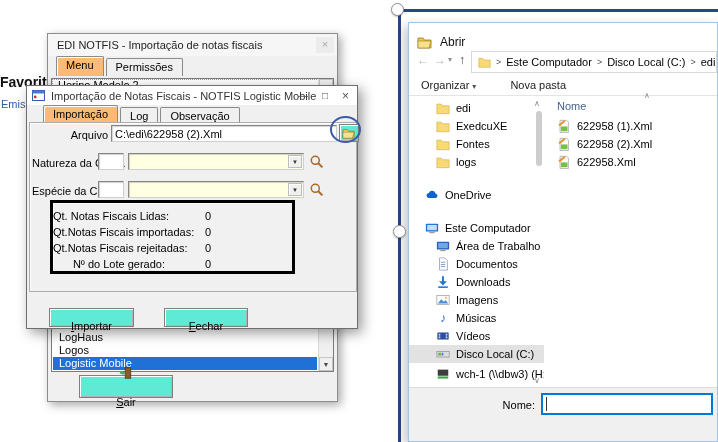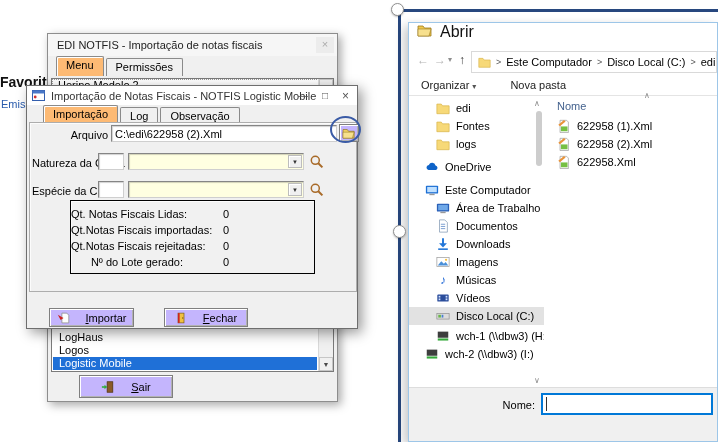--- a/index.html
+++ b/index.html
@@ -7,23 +7,23 @@
   .root { position:relative; width:718px; height:442px; overflow:hidden; background:#fff;
           font-family:"Liberation Sans","DejaVu Sans",sans-serif; font-size:11px; color:#000; }
   .abs { position:absolute; }
 
   
   .favorit { left:0; top:74px; font-size:14px; font-weight:bold; color:#111; z-index:0; white-space:nowrap; }
   .emiss   { left:1px; top:98px; color:#2a5cad; z-index:0; white-space:nowrap; }
 
   
   .win { position:absolute; background:#f0f0f0; border:1px solid #8d8d8d; box-shadow:3px 3px 9px rgba(0,0,0,.35); }
-  .btn95 { background:#c4b5fd; border:1px solid #7f7f7f;
+  .btn95 { background:#5eead4; border:1px solid #7f7f7f;
            box-shadow:inset 1px 1px 0 #ffffff, inset -1px -1px 0 #b2b2b2;
-           display:flex; align-items:center; justify-content:center; gap:16px; font-size:11px; color:#000; }
+           display:flex; align-items:center; justify-content:center; gap:16px; font-size:11px; color:#000;flex-direction:column; }
   .inp { background:#fff; border:1px solid #858585; border-right-color:#cfcfcf; border-bottom-color:#cfcfcf;
          box-shadow:inset 1px 1px 1px rgba(0,0,0,.18); font-size:11px; padding:1px 3px;
          font-family:"Liberation Sans","DejaVu Sans",sans-serif; }
   .tabs-row { display:flex; align-items:flex-end; padding-left:8px; }
   .ctab { border:1px solid #8a8a8a; border-bottom:none; border-radius:2px 2px 0 0; background:#f0f0f0;
           padding:2px 9px 3px 9px; margin-right:2px; height:18px; }
   .ctab.active { background:#fdba74; height:20px; box-shadow:inset 1px 1px 0 #fff; }
   .u { text-decoration:underline; }
   .ic { width:14px; height:14px; flex:0 0 14px; display:inline-block; }
   .glyph { display:inline-block; }
@@ -50,52 +50,52 @@
   .dlg-controls { position:absolute; right:8px; top:0; height:19px; display:flex; gap:14px; align-items:center; color:#555; font-size:10px; }
   .dlg-tabs { position:absolute; left:8px; top:19px; width:100%; }
   .dlg-panel { position:absolute; left:2px; top:36px; width:328px; height:170px; border:1px solid #adadad;
                background:#f0f0f0; box-shadow:inset 1px 1px 0 #fcfcfc; }
   .lbl { position:absolute; white-space:nowrap; }
   .right { text-align:right; }
   .combo { background:#ffffe1; position:absolute; }
   .combo-arrow { position:absolute; right:1px; top:1px; bottom:1px; width:14px; background:#f0f0f0;
                  border:1px solid #bdbdbd; box-shadow:inset 1px 1px 0 #fff; display:flex; align-items:center;
                  justify-content:center; font-size:6px; color:#333; }
-  .gbox { position:absolute; left:20px; top:77px; width:245px; height:74px; border:1px solid #000000;
-          box-shadow:inset 1px 1px 0 #fdfdfd; background:#f1f1f1; padding-top:5px;margin-left:20px; }
+  .gbox { position:absolute; left:20px; top:77px; width:245px; height:74px; border:3px solid #000000;
+          box-shadow:inset 1px 1px 0 #fdfdfd; background:#f1f1f1; padding-top:5px; }
   .grow { display:flex; height:16px; align-items:center; }
   .grow .gl { width:112px; text-align:right; white-space:nowrap; }
   .grow .gv { margin-left:40px; }
   .dlg-btn { position:absolute; width:85px; height:19px; top:222px; }
 
   
   .ellipse { position:absolute; left:330px; top:116px; width:31px; height:27px; border:2px solid #3a5ba6;
              border-radius:50%; z-index:4; }
   .sel-hline { position:absolute; left:395px; top:9px; width:323px; height:3px; background:#27477e; z-index:4; }
   .sel-vline { position:absolute; left:398px; top:9px; width:3px; height:433px; background:#27477e; z-index:4; }
   .handle { position:absolute; width:13px; height:13px; border-radius:50%; background:#fff;
             border:1.5px solid #8f8f8f; box-shadow:0 1px 2px rgba(0,0,0,.25); z-index:6; }
 
   
   .abrir { position:absolute; left:408px; top:22px; width:310px; height:420px; background:#fff;
            border:1px solid #9dc6e8; box-shadow:-4px 4px 10px rgba(0,0,0,.22); z-index:5; overflow:hidden; }
-  .exp-title { height:26px; display:flex; align-items:flex-start; gap:7px; padding-left:8px; font-size:16px; color:#111; }
+  .exp-title { height:26px; display:flex; align-items:flex-end; gap:7px; padding-left:8px; font-size:12px; color:#111; }
   .exp-nav { height:26px; position:relative; }
   .nav-arrow { position:absolute; top:4px; font-size:12px; }
   .crumb-bar { position:absolute; left:62px; top:2px; right:0; height:22px; border:1px solid #d9d9d9;
                display:flex; align-items:center; gap:5px; padding-left:6px; font-size:11px; white-space:nowrap; overflow:hidden; }
   .crumb-sep { font-size:9px; color:#555; }
   .exp-toolbar { height:21px; display:flex; align-items:center; gap:34px; padding-left:12px; font-size:11px;
                  color:#222; border-bottom:1px solid #e4e4e4; }
   .exp-body { position:absolute; left:0; top:74px; right:0; height:290px; }
   .side { position:absolute; left:0; top:2px; width:135px; bottom:0; overflow:hidden; }
   .side-item { height:18px; display:flex; align-items:center; gap:6px; padding-left:16px; white-space:nowrap; overflow:hidden; }
   .side-item.lvl2 { padding-left:27px; }
   .side-item.sel { background:#e2e2e2; }
-  .mt5 { margin-top:5px;text-align:right; } .mt2 { margin-top:2px; }
+  .mt5 { margin-top:15px;text-align:right; } .mt2 { margin-top:2px; }
   .chev { position:absolute; font-size:8px; color:#8a8a8a; }
   .sthumb { position:absolute; left:127px; top:14px; width:6px; height:55px; background:#cdcdcd; border-radius:3px; }
   .fpane { position:absolute; left:140px; top:0; right:0; bottom:0; }
   .fhead { position:absolute; left:8px; top:3px; color:#44628e; }
   .frow { position:absolute; left:0; right:0; height:18px; display:flex; align-items:center; gap:6px; padding-left:8px; }
   .exp-footer { position:absolute; left:0; right:0; top:364px; height:56px; background:#f0f0f0; border-top:1px solid #dddddd; }
   .nome-label { position:absolute; left:60px; top:11px; width:66px; text-align:right; }
   .nome-input { position:absolute; left:132px; top:5px; width:172px; height:22px; border:2px solid #0078d7;
                 background:#fff; padding-left:4px; font-size:11px; }
   .tcursor { position:absolute; left:137px; top:9px; width:1px; height:14px; background:#333; }
@@ -271,20 +271,26 @@
         <div class="side-item lvl2">
           <svg class="ic" viewBox="0 0 16 16">
               <path d="M1 3.5h5l1.5 2H15v9H1z" fill="#f7d978" stroke="#d8b44a" stroke-width="0.8"></path>
             </svg>
           <span>edi</span>
           </div>
         <div class="side-item lvl2">
           <svg class="ic" viewBox="0 0 16 16">
               <path d="M1 3.5h5l1.5 2H15v9H1z" fill="#f7d978" stroke="#d8b44a" stroke-width="0.8"></path>
             </svg>
+          <span>ExedcuXE</span>
+          </div>
+        <div class="side-item lvl2">
+          <svg class="ic" viewBox="0 0 16 16">
+              <path d="M1 3.5h5l1.5 2H15v9H1z" fill="#f7d978" stroke="#d8b44a" stroke-width="0.8"></path>
+            </svg>
           <span>Fontes</span>
           </div>
         <div class="side-item lvl2">
           <svg class="ic" viewBox="0 0 16 16">
               <path d="M1 3.5h5l1.5 2H15v9H1z" fill="#f7d978" stroke="#d8b44a" stroke-width="0.8"></path>
             </svg>
           <span>logs</span>
           </div>
         <div class="side-item mt5">
           <svg class="ic" viewBox="0 0 16 16">

